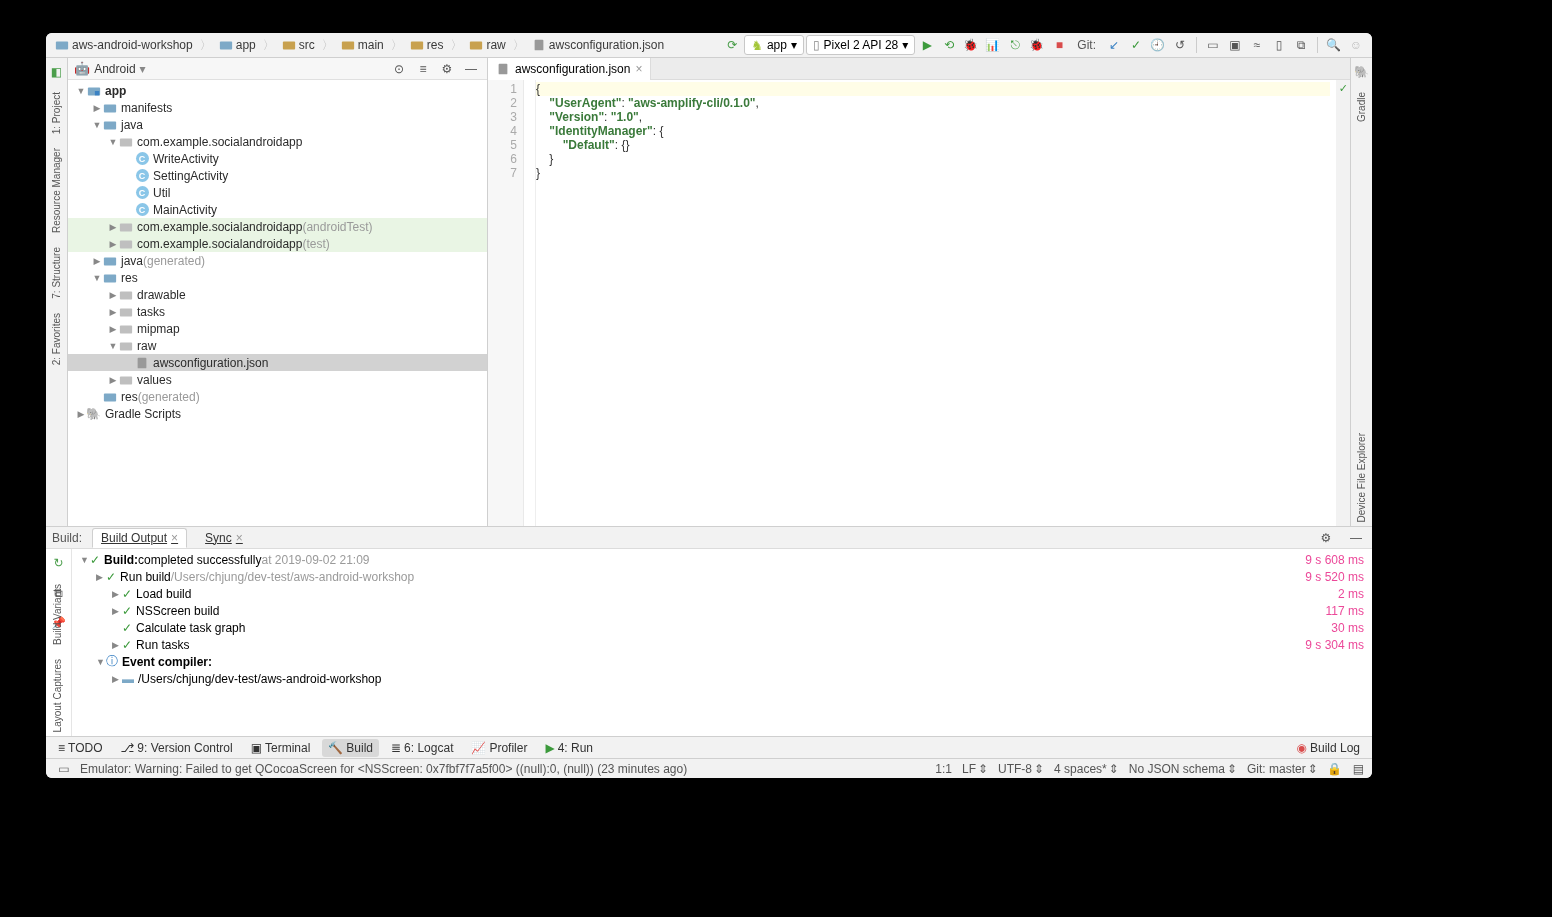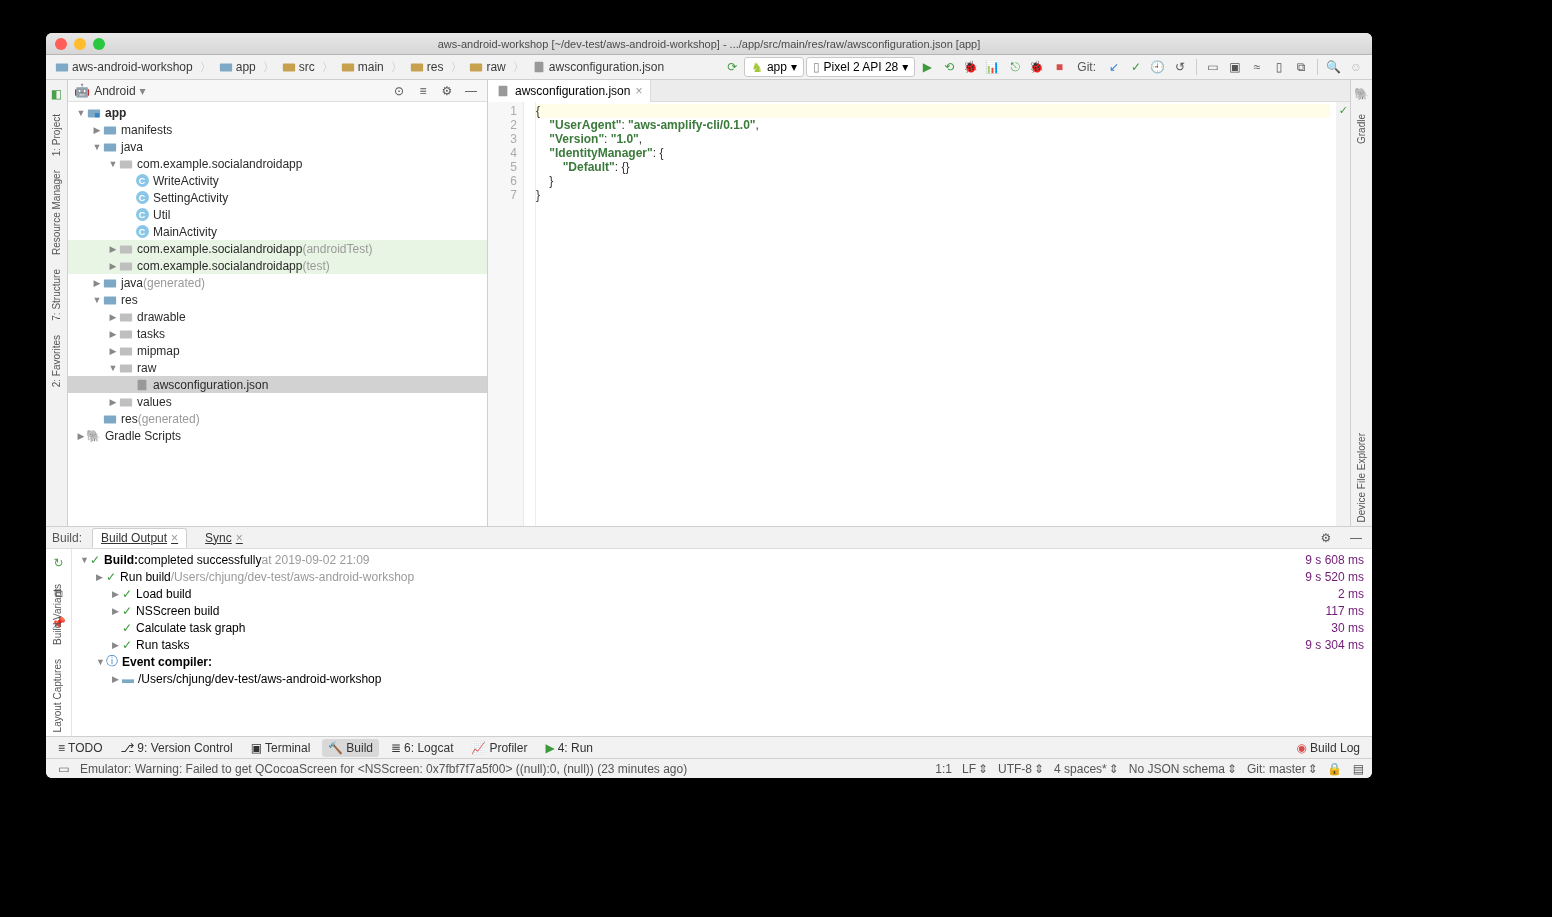--- a/index.html
+++ b/index.html
@@ -46,45 +46,37 @@
 .bottom-panel { height: 210px; border-top: 1px solid #cfcfcf; background: #fff; display: flex; flex-direction: column; }
 .bp-head { height: 22px; background: #f2f2f2; border-bottom: 1px solid #dcdcdc; display: flex; align-items: center; padding: 0 6px; gap: 10px; }
 .bp-head .tab-h { padding: 2px 8px; display: flex; align-items: center; gap: 4px; color: #333; text-decoration: underline; }
 .bp-head .tab-h.active { background: #fff; border: 1px solid #cfcfcf; border-bottom: 1px solid #fff; border-radius: 3px 3px 0 0; margin-bottom: -1px; }
 .bp-body { flex: 1; display: flex; }
 .bp-side { width: 26px; border-right: 1px solid #e5e5e5; display: flex; flex-direction: column; align-items: center; padding-top: 4px; gap: 10px; }
 .bp-tree { flex: 1; overflow: auto; padding: 2px 8px; font-size: 12px; }
 .brow { display: flex; align-items: center; height: 17px; }
 .brow .arrow { width: 10px; color: #888; font-size: 9px; }
 .brow .chk { color: #3c9a3c; margin-right: 4px; }
-.brow .time { margin-left: auto; color: #701a75; }
+.brow .time { margin-left: auto; color: #ec4899; }
 .bottom-bar { height: 22px; border-top: 1px solid #cfcfcf; background: #f2f2f2; display: flex; align-items: center; gap: 6px; padding: 0 6px; }
 .bb-btn { display: inline-flex; align-items: center; gap: 3px; padding: 2px 6px; color: #333; }
 .bb-btn.active { background: #d8d8d8; border-radius: 3px; }
 .status-bar { height: 20px; border-top: 1px solid #cfcfcf; background: #f2f2f2; display: flex; align-items: center; padding: 0 8px; color: #555; font-size: 11px; }
 .status-bar .spacer { flex: 1; }
 .sb-item { margin-left: 10px; display: inline-flex; align-items: center; gap: 2px; }
 .ico-folder { fill: #7da9c7; } .ico-folder-y { fill: #c8a14f; }
 .ico-c { background: #8ac6e8; border-radius: 50%; width: 13px; height: 13px; color: #fff; font-size: 9px; display: inline-flex; align-items: center; justify-content: center; font-weight: bold; }
 .ico-json { fill: #999; }
 .ico-android { color: #a4c639; font-size: 13px; }
 </style>
 </head>
 <body>
 
 <div class="window">
 
-  <div class="titlebar">
-    <div class="traffic">
-      <span class="tr-close"></span>
-      <span class="tr-min"></span>
-      <span class="tr-max"></span>
-    </div>
-    <div class="title">aws-android-workshop [~/dev-test/aws-android-workshop] - .../app/src/main/res/raw/awsconfiguration.json [app]</div>
-  </div>
 
   <div class="navbar">
     <span class="crumb">
         <svg viewBox="0 0 16 16">
           <rect x="1" y="4" width="14" height="9" rx="1" class="ico-folder"></rect>
         </svg>
         <span>aws-android-workshop</span>
       </span>
       <span class="sep">〉</span>
     <span class="crumb">

